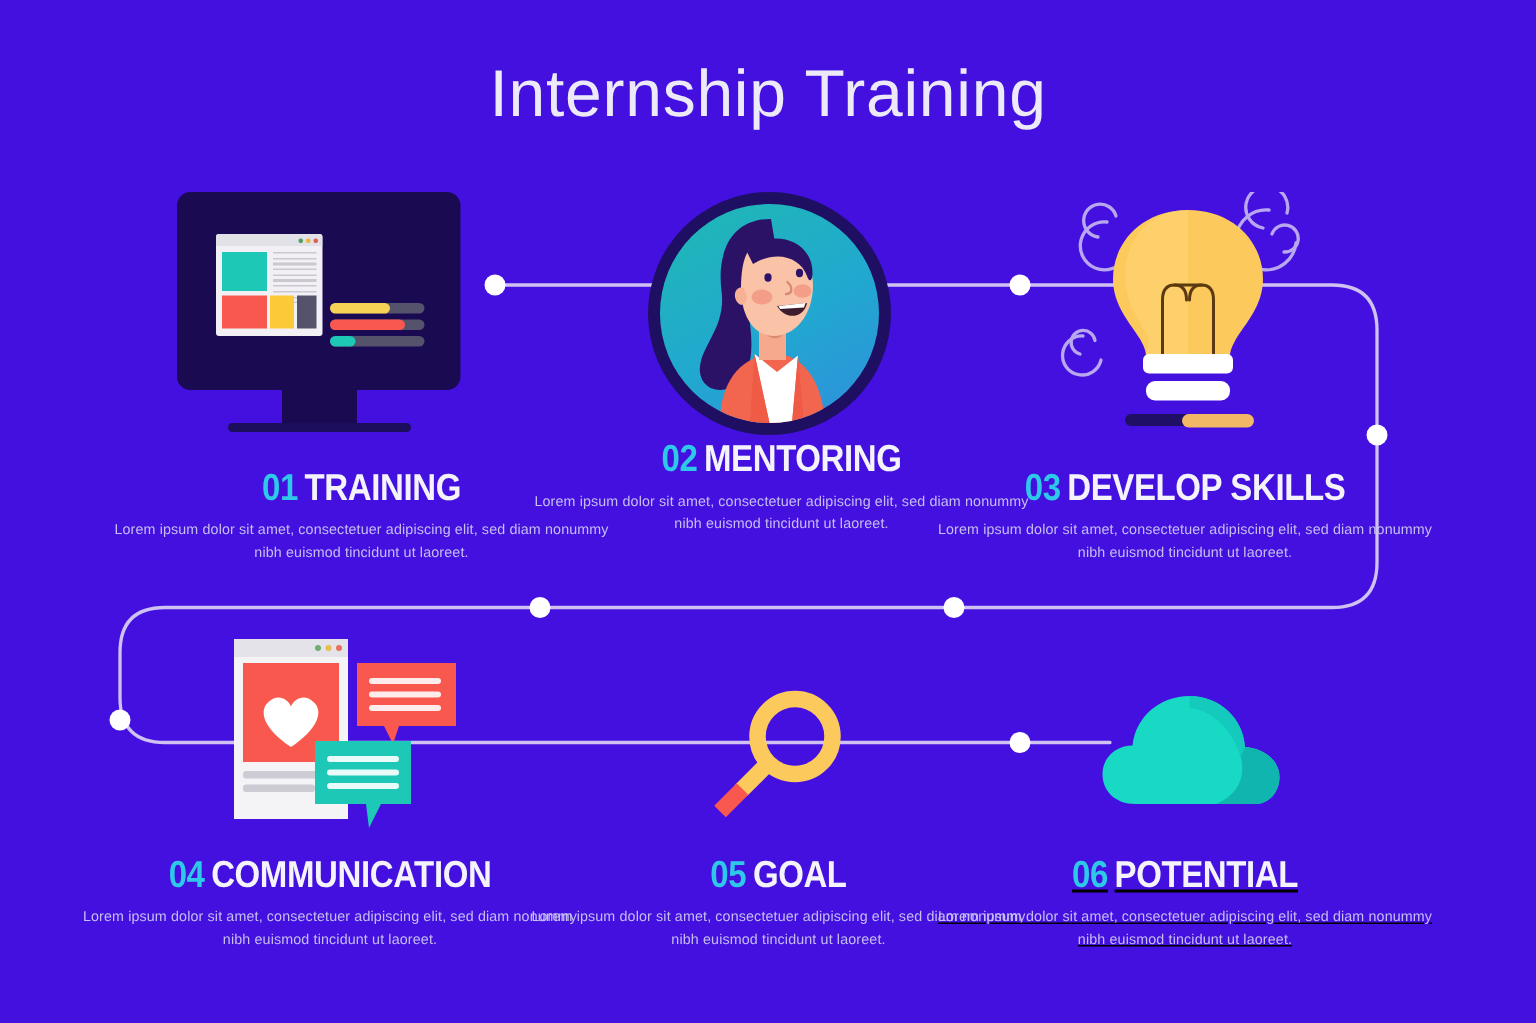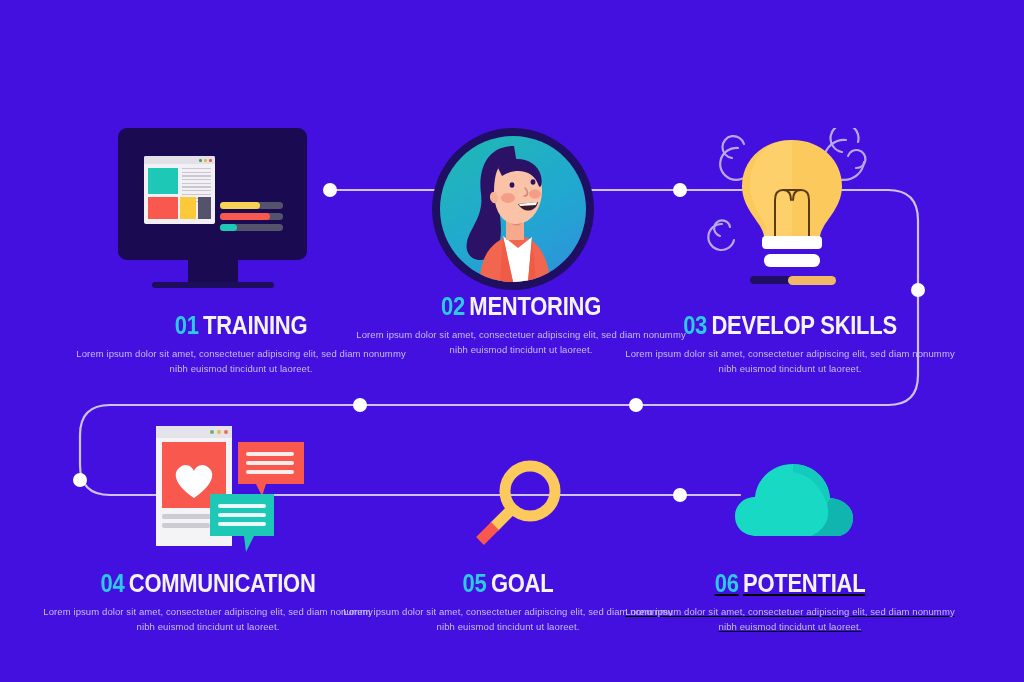--- a/index.html
+++ b/index.html
@@ -49,22 +49,22 @@
     font-size:9.5px;
     line-height:1.55;
     color:#c6bdf0;
     letter-spacing:0.1px;
   }
 
   
   #step1 { left:71px;  top:313px; width:340px; }
   #step2 { left:351px; top:294px; width:340px; }
   #step3 { left:620px; top:313px; width:340px; }
-  #step4 { left:38px;  top:571px; width:340px; }
-  #step5 { left:338px; top:571px; width:340px; }
+  #step4 { left:50px;  top:571px; width:340px; }
+  #step5 { left:349px; top:571px; width:340px; }
   #step6 { left:620px; top:571px; width:340px;text-decoration:underline; }
 
   
   .icon-wrap { position:absolute; }
 
   
   #icon-monitor { left:118px; top:128px; width:205px; height:155px; }
   .mon-screen {
     position:absolute; left:0; top:0; width:189px; height:132px;
     background:#190a52; border-radius:9px;
@@ -137,20 +137,21 @@
   #icon-search { left:474px; top:458px; width:95px; height:95px; }
 
   
   #icon-cloud { left:733px; top:452px; width:128px; height:100px; }
 </style>
 </head>
 <body>
 
 <div id="canvas">
 
+  <div class="title">Internship Training</div>
 
   <svg id="connector" viewBox="0 0 1024 682" xmlns="http://www.w3.org/2000/svg">
 
     <path d="M 330 190 L 680 190 L 888 190
              Q 918 190 918 220
              L 918 375
              Q 918 405 888 405
              L 360 405 L 110 405
              Q 80 405 80 435
              L 80 465

